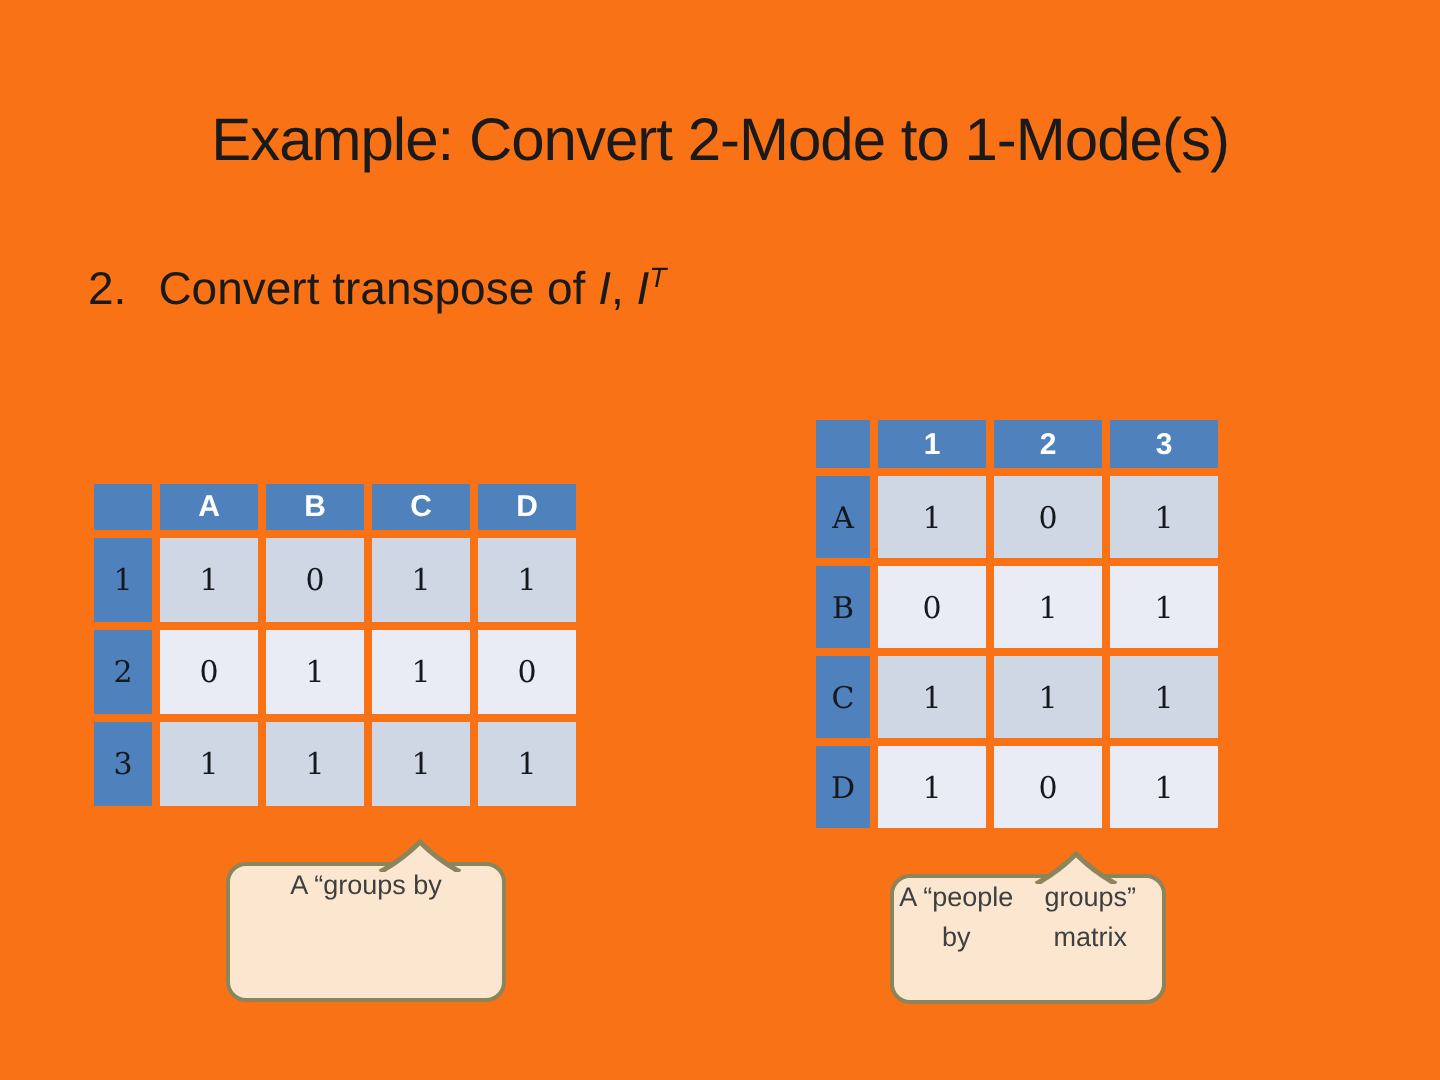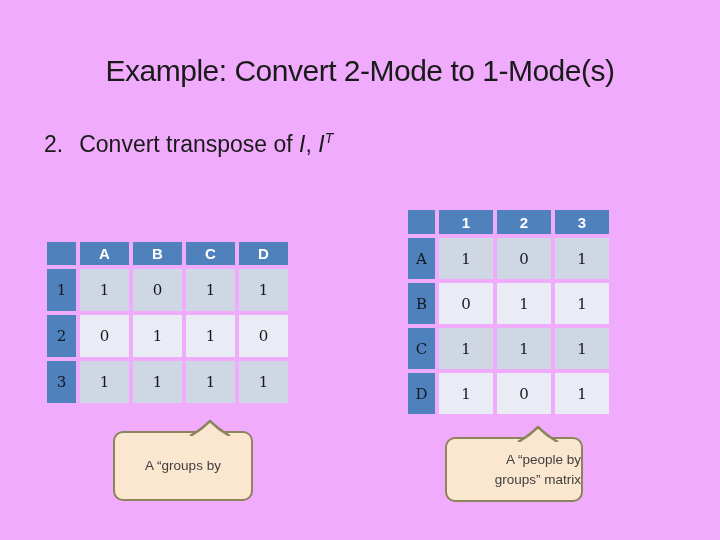--- a/index.html
+++ b/index.html
@@ -1,17 +1,17 @@
 <!DOCTYPE html>
 <html><head>
 <meta charset="utf-8">
 <style>
   html,body{margin:0;padding:0;background:#ffffff;}
   .slide{
-    position:relative;width:720px;height:540px;background:#f0abfc;
+    position:relative;width:720px;height:540px;background:#f97316;
     font-family:"Liberation Sans",sans-serif;overflow:hidden;
   }
   .title{
     position:absolute;top:52px;left:0;width:720px;text-align:center;
     font-size:30px;line-height:38px;color:#1a1a1a;font-weight:400;
     letter-spacing:-0.5px;
   }
   .step{
     position:absolute;top:131px;left:44px;font-size:23px;color:#1a1a1a;
   }
@@ -48,26 +48,26 @@
 
   
   table.right-matrix{left:404px;top:206px;}
   .right-matrix .labelcol{width:27px;}
   .right-matrix .datacol{width:54px;}
   .right-matrix tr.hrow th{height:24px;}
   .right-matrix tr.drow th,.right-matrix tr.drow td{height:41px;}
 
   .callout{
     position:absolute;background:#fbe6d0;border:2.5px solid #8c845a;
-    border-radius:10px;display:flex;flex-direction:column;justify-content:center;
+    border-radius:10px;display:flex;flex-direction:row;justify-content:center;
     text-align:center;font-size:13.5px;line-height:20px;color:#3f3f3f;
     box-sizing:border-box;
   }
   .callout-left{left:113px;top:431px;width:140px;height:70px;}
-  .callout-right{left:445px;top:437px;width:138px;height:65px;align-items:flex-end;}
+  .callout-right{left:445px;top:437px;width:138px;height:65px;}
   .tail{position:absolute;top:-15px;}
   .callout-left .tail{left:72px;}
   .callout-right .tail{left:68px;}
 </style>
 </head>
 <body>
 
 <div class="slide">
 
   <div class="title">Example: Convert 2-Mode to 1-Mode(s)</div>

